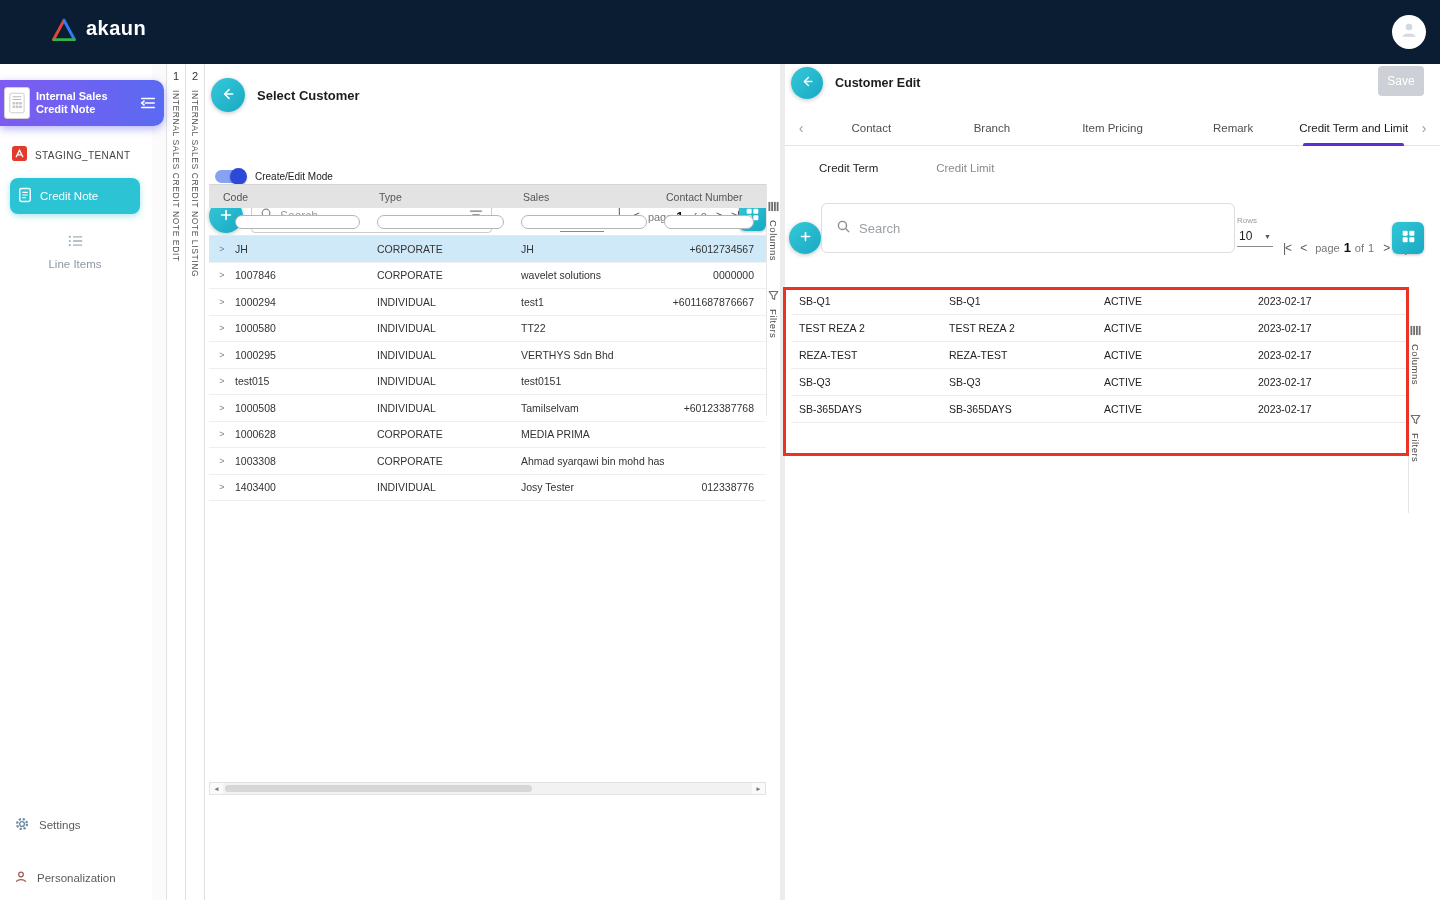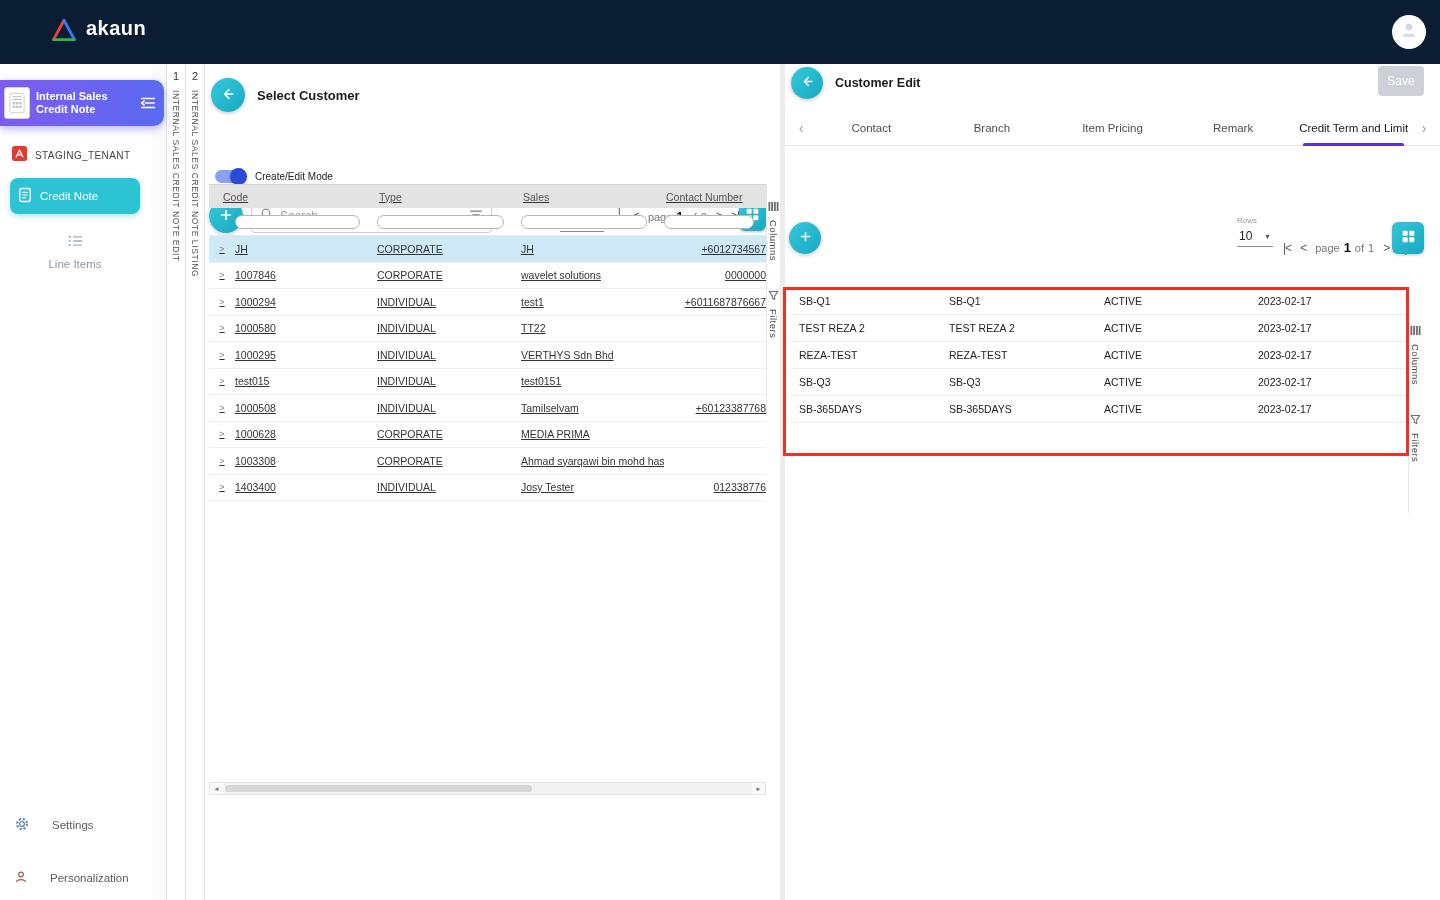--- a/index.html
+++ b/index.html
@@ -31,21 +31,21 @@
     border-radius:0 10px 10px 0; display:flex; align-items:center; padding:0 8px 0 4px; gap:6px;
     box-shadow:0 3px 8px rgba(98,92,240,.45); cursor:pointer; }
   .module-icon { width:26px; height:32px; background:#fff; border-radius:3px; border:1px solid #d2d2d2; display:flex; align-items:center; justify-content:center; }
   .module-title { color:#fff; font-size:11px; line-height:1.2; font-weight:bold; }
   .module-menu { margin-left:auto; display:flex; align-items:center; }
   .tenant-row { position:absolute; left:12px; top:82px; display:flex; align-items:center; gap:8px; cursor:pointer; }
   .tenant-label { font-size:10px; color:#444; letter-spacing:.4px; }
   .nav-item { position:absolute; left:10px; width:130px; height:36px; display:flex; align-items:center; gap:8px; padding:0 8px; border-radius:8px; font-size:11.5px; cursor:pointer; color:#8b99a6; }
   .nav-credit { top:114px; background:var(--c-sidebar-active,#2cc4d5); color:#fff; box-shadow:0 2px 6px rgba(44,196,213,.4); }
   .nav-line { top:170px;flex-direction:column; }
-  .footer-item { position:absolute; left:14px; display:flex; gap:22px; align-items:center; font-size:11.5px; color:#5c5c5c; cursor:pointer; }
+  .footer-item { position:absolute; left:14px; display:flex; gap:9px; align-items:center; font-size:11.5px; color:#5c5c5c; cursor:pointer; }
   .fi-settings { bottom:66px; }
   .fi-personal { bottom:14px; }
 
   
   .circle-btn { border:none; border-radius:50%; background:linear-gradient(135deg,#35c8d8,var(--c-teal,#18a8c4)); display:flex; align-items:center; justify-content:center; box-shadow:0 1px 4px rgba(0,0,0,.25); cursor:pointer; }
   .grid-btn { border:none; border-radius:6px; background:linear-gradient(135deg,#33c6d6,var(--c-teal,#17a6c2)); display:flex; align-items:center; justify-content:center; box-shadow:0 1px 3px rgba(0,0,0,.25); cursor:pointer; }
   .rows-widget { display:flex; flex-direction:column; }
   .rows-label { font-size:8px; color:#9a9a9a; margin-bottom:3px; }
   .rows-value { display:flex; align-items:center; justify-content:space-between; width:44px; border-bottom:1px solid #8a8a8a; font-size:12px; color:#222; padding:1px 2px 3px; cursor:pointer; }
   .caret { font-size:7px; color:#555; }
@@ -67,41 +67,41 @@
   .toggle-knob { position:absolute; right:-2px; top:-2px; width:17px; height:17px; border-radius:50%; background:var(--c-toggle,#2d49d9); box-shadow:0 1px 2px rgba(0,0,0,.3); }
   .toggle-label { font-size:10px; color:#222; }
   .cp-controls { position:absolute; left:4px; top:134px; right:14px; height:36px; display:flex; align-items:center; }
   .cp-add { width:34px; height:34px; flex:none; }
   .search-box { margin-left:8px; width:266px; height:34px; border:1px solid #ccc; border-radius:4px; display:flex; align-items:center; padding:0 8px; gap:6px; background:#fff; }
   .search-box input { border:none; outline:none; flex:1; font-size:12px; color:#333; min-width:0; }
   .cp-rows { margin-left:68px; }
   .cp-pg { margin-left:14px; align-self:flex-end; padding-bottom:4px; }
   .cp-grid { margin-left:auto; width:30px; height:30px; }
 
-  .ct-wrap { position:absolute; left:4px; right:14px; top:120px;text-decoration:underline; }
+  .ct-wrap { position:absolute; left:4px; right:14px; top:120px; }
   .ct-head { display:flex; height:24px; background:var(--c-thead,#e3e3e3); align-items:center; font-size:10.5px; color:#555; border-top:1px solid #d5d5d5; }
   .hchev { width:12px; flex:none; }
   .ct-cols { flex:1; display:flex; height:100%; align-items:center; min-width:0; }
   .ct-cols span.th { padding-left:2px; white-space:nowrap; overflow:hidden; }
   .ct-cols span.th:nth-of-type(1) { width:156px; }
   .ct-cols span.th:nth-of-type(2) { width:144px; }
   .ct-cols span.th:nth-of-type(3) { width:143px; }
   .ct-cols span.th:nth-of-type(4) { flex:1; }
   .ct-filter { display:flex; height:28px; align-items:center; border-bottom:1px solid #e8e8e8; }
   .fchev { width:26px; flex:none; }
   .fcell { display:flex; align-items:center; }
   .f1{width:142px;} .f2{width:144px;} .f3{width:143px;} .f4{flex:1;}
   .fcell input { width:88%; height:14px; border:1px solid #b5b5b5; border-radius:7px; outline:none; padding:0 6px; font-size:9px; }
   .ct-row { display:flex; height:26.5px; align-items:center; border-bottom:1px solid #efefef; font-size:10.5px; color:#333; cursor:pointer; }
   .ct-row.selected { background:var(--c-selrow,#cfe9f9); }
   .chev { width:26px; text-align:center; color:#808080; font-size:9px; flex:none; }
   .c-code{width:142px; white-space:nowrap; overflow:hidden;}
   .c-type{width:144px; white-space:nowrap; overflow:hidden;}
   .c-name{width:143px; white-space:nowrap; overflow:hidden;}
-  .c-contact{flex:1; text-align:right; white-space:nowrap; overflow:hidden; padding-right:0;}
+  .c-contact{flex:1; text-align:right; white-space:nowrap; overflow:hidden; padding-right:12px;}
   .cp-strip { right:0; top:120px; height:232px; }
   .hscroll { position:absolute; left:4px; right:14px; top:718px; height:13px; display:flex; align-items:center; border:1px solid #e2e2e2; background:#fafafa; }
   .hs-arrow { width:13px; text-align:center; font-size:6.5px; color:#777; cursor:pointer; }
   .hs-track { flex:1; height:100%; position:relative; background:#f2f2f2; }
   .hs-thumb { position:absolute; left:2px; top:2px; bottom:2px; width:58%; background:#d7d7d7; border-radius:3px; cursor:grab; }
 
   
   .ep-header { position:absolute; left:6px; top:3px; display:flex; align-items:center; gap:12px; }
   .ep-back { width:32px; height:32px; }
   .ep-title { font-size:12.5px; font-weight:bold; color:#1c1c1c; }
@@ -498,29 +498,43 @@
 
         <div class="etab">Contact</div>
             <div class="etab">Branch</div>
             <div class="etab">Item Pricing</div>
             <div class="etab">Remark</div>
             <div class="etab active">Credit Term and Limit</div>
           </div>
         <span class="tab-chev">›</span>
       </div>
 
+      <div class="ep-subtabs">
+
+      <div class="stab active">Credit Term</div>
+          <div class="stab">Credit Limit</div>
+        </div>
 
       <button class="circle-btn ep-add">
         <span>
           <svg width="15" height="15" viewBox="0 0 24 24" stroke="#fff" stroke-width="2.6" stroke-linecap="round">
               <path d="M12 5.5 V18.5 M5.5 12 H18.5"></path>
             </svg>
         </span>
       </button>
 
+      <div class="ep-search">
+        <span>
+          <svg width="15" height="15" viewBox="0 0 20 20" fill="none" stroke="#8a8a8a" stroke-width="1.8">
+              <circle cx="8.6" cy="8.6" r="5.4"></circle>
+              <path d="M12.8 12.8 L17.5 17.5"></path>
+            </svg>
+        </span>
+        <input placeholder="Search" style="">
+      </div>
 
       <div class="rows-widget ep-rows">
         <span class="rows-label">Rows</span>
         <span class="rows-value" style="width:36px;">
           <span>10</span>
           <span class="caret">▼</span>
         </span>
       </div>
 
       <div class="pagination ep-pg">

